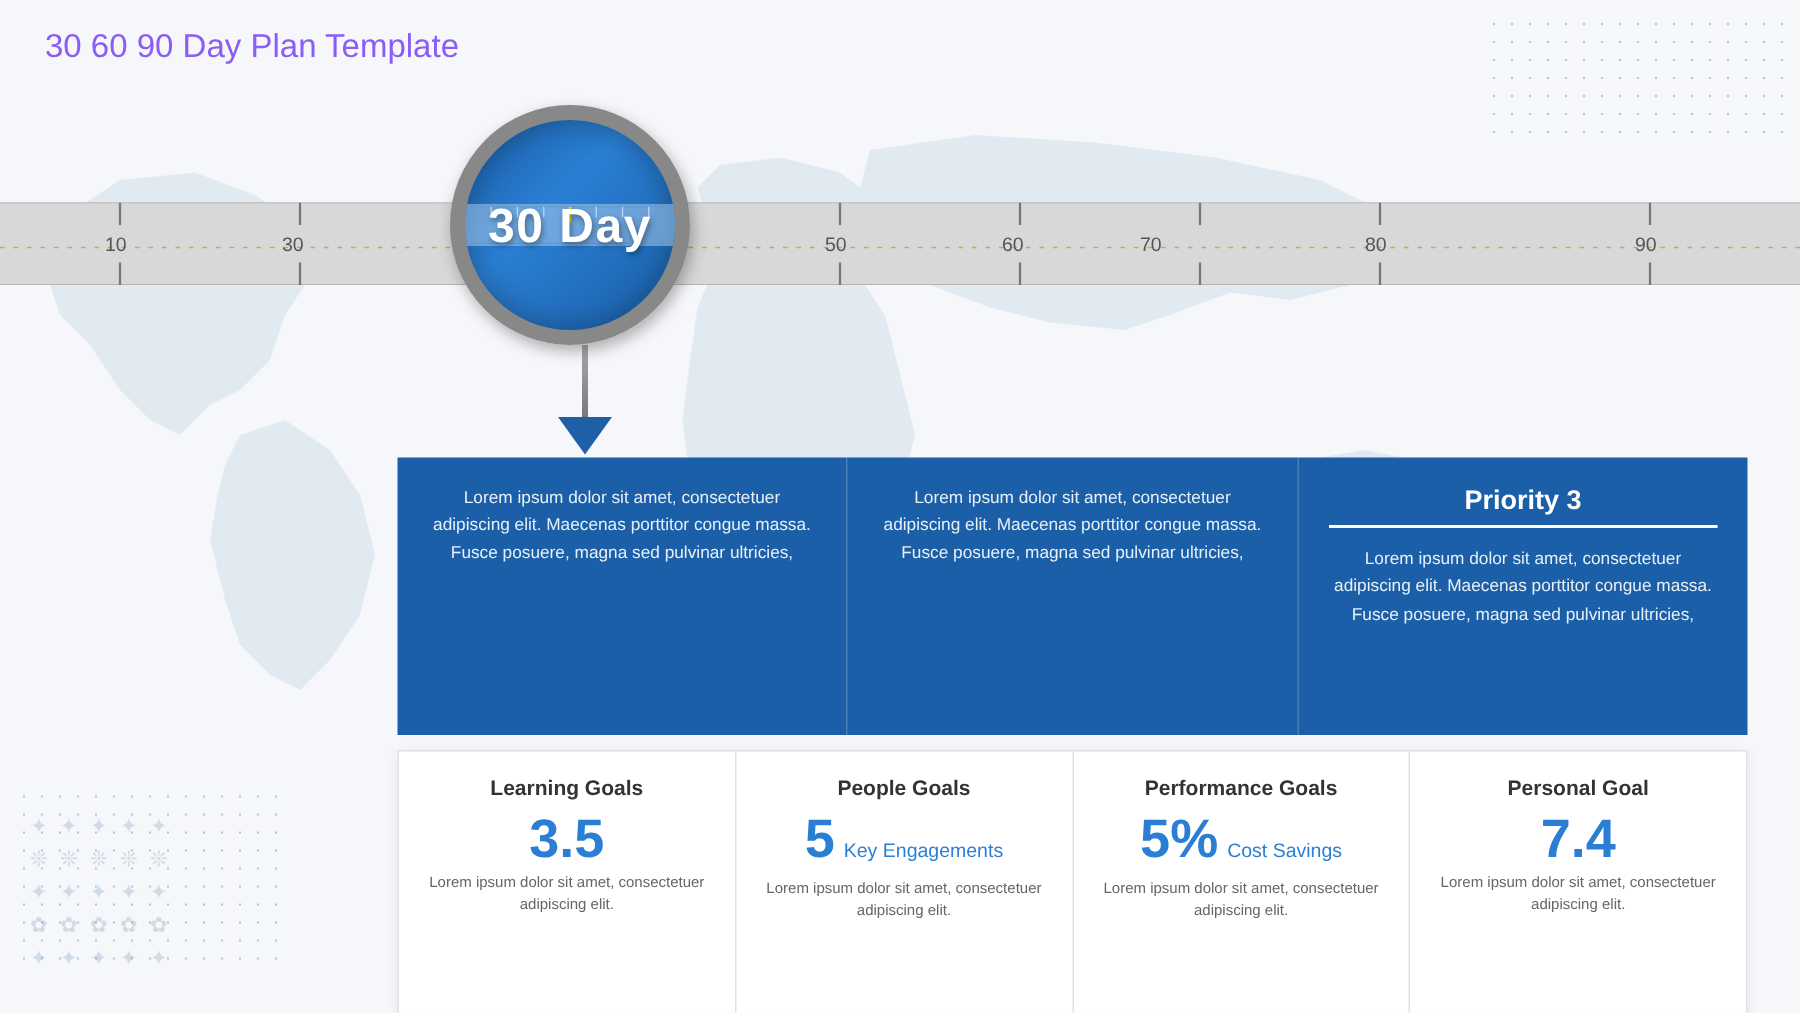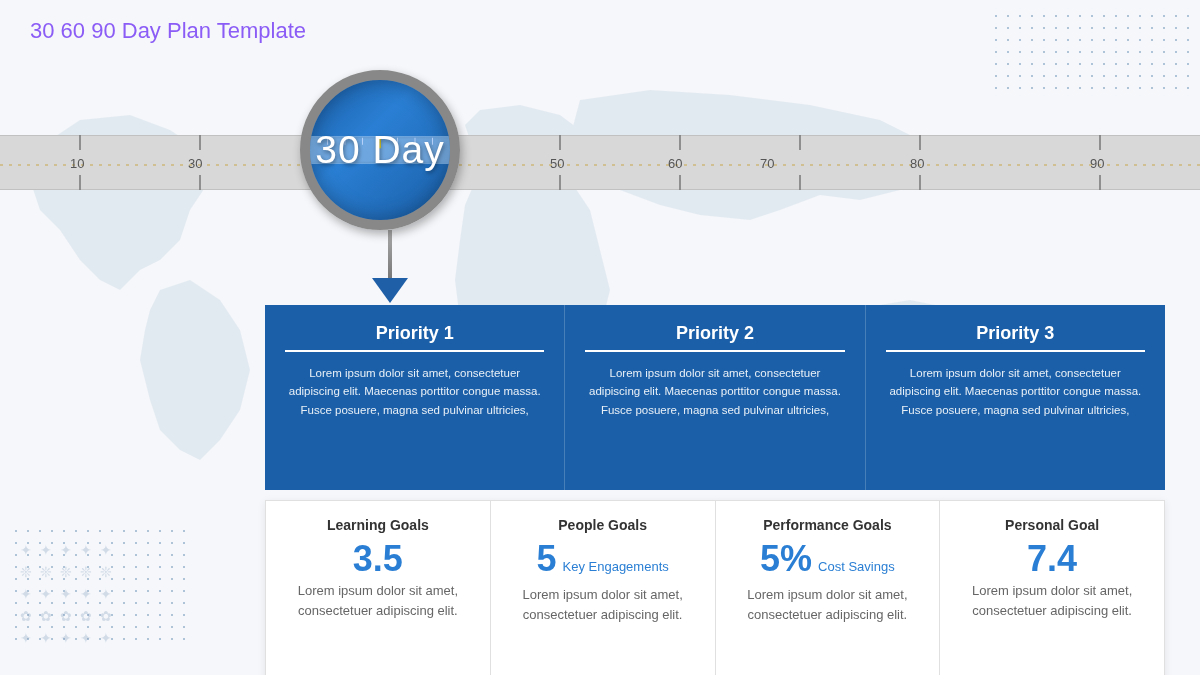--- a/index.html
+++ b/index.html
@@ -104,22 +104,22 @@
     }
     .magnifier-ruler-inside {
       position: absolute;
       width: 100%;
       height: 28px;
       top: 50%;
       transform: translateY(-50%);
       background: rgba(180,210,240,0.5);
     }
     .magnifier-text {
-      font-size: 39px;
-      font-weight: 400;
+      font-size: 32px;
+      font-weight: 700;
       color: #fff;
       text-shadow: 1px 2px 4px rgba(0,0,0,0.4);
       position: relative;
       z-index: 2;
       letter-spacing: 1px;
     }
     .magnifier-handle {
       width: 4px;
       height: 50px;
       background: linear-gradient(to bottom, #aaa, #777);
@@ -217,21 +217,21 @@
       display: flex;
       align-items: baseline;
       gap: 6px;
       margin-bottom: 4px;
     }
     .goal-value-label {
       font-size: 13px;
       color: #2a7fd4;
     }
     .goal-text {
-      font-size: 13px;
+      font-size: 10px;
       color: #666;
       text-align: center;
       line-height: 1.5;
     }
 
     
     .world-svg {
       position: absolute;
       top: 60px;
       left: 0;
@@ -323,26 +323,24 @@
     </div>
     <span class="magnifier-text">30 Day</span>
   </div>
   <div class="magnifier-handle"></div>
   <div class="magnifier-arrow"></div>
 </div>
 
 <div class="priority-section">
 
   <div class="priority-card">
-    <div class="priority-card-title">Priority  1</div>
     <div class="priority-card-text">Lorem ipsum dolor sit amet, consectetuer adipiscing elit. Maecenas porttitor congue massa. Fusce posuere, magna sed pulvinar ultricies,</div>
   </div>
 
   <div class="priority-card">
-    <div class="priority-card-title">Priority  2</div>
     <div class="priority-card-text">Lorem ipsum dolor sit amet, consectetuer adipiscing elit. Maecenas porttitor congue massa. Fusce posuere, magna sed pulvinar ultricies,</div>
   </div>
 
   <div class="priority-card">
     <div class="priority-card-title">Priority  3</div>
     <div class="priority-card-text">Lorem ipsum dolor sit amet, consectetuer adipiscing elit. Maecenas porttitor congue massa. Fusce posuere, magna sed pulvinar ultricies,</div>
   </div>
 </div>
 
 <div class="goals-section">

